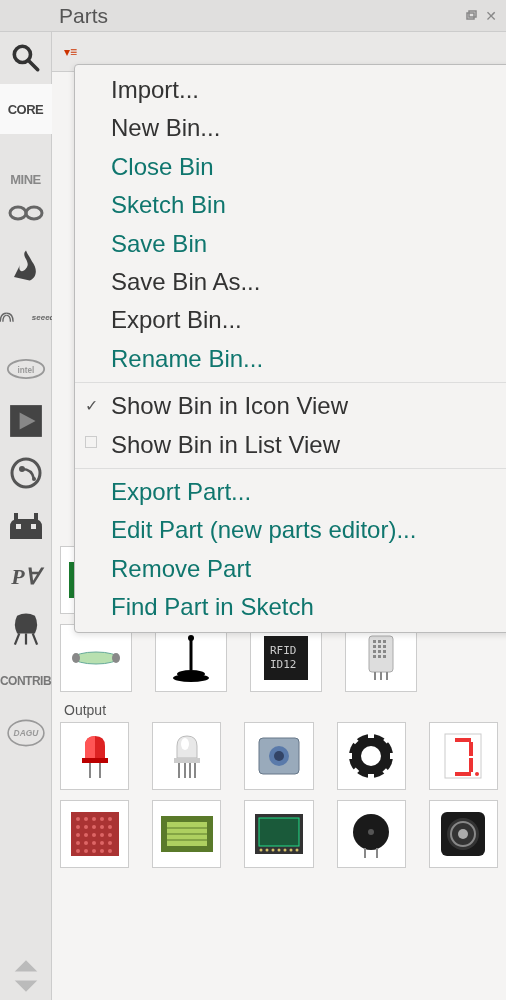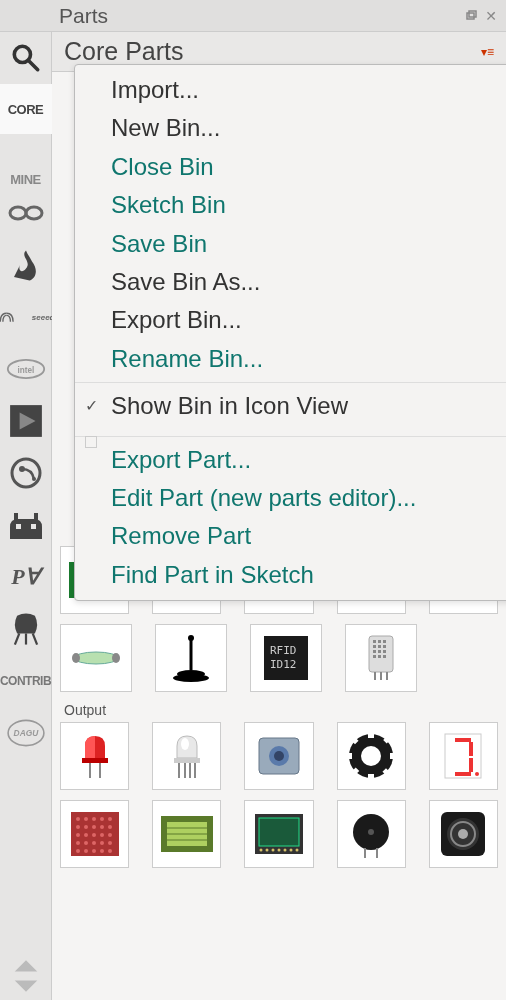--- a/index.html
+++ b/index.html
@@ -228,21 +228,20 @@
     <div class="sidebar-item sidebar-nav" style="height:36px;">
       <svg viewBox="0 0 28 32">
           <polygon points="14,2 4,12 24,12" fill="#bbb"></polygon>
           <polygon points="14,30 4,20 24,20" fill="#bbb"></polygon>
         </svg>
     </div>
   </div>
 
   <div class="content">
     <div class="content-header">
-      <span class="content-title">Core Parts</span>
       <span class="menu-icon">▾≡</span>
     </div>
 
     <div class="parts-area" style="padding-top:560px;">
 
       <div class="parts-row" style="margin-top:-86px;">
         <div class="part">
             <svg viewBox="0 0 60 56">
               <rect x="4" y="10" width="52" height="36" fill="#1a7a2e"></rect>
               <g fill="#d4c06a">
@@ -469,19 +468,19 @@
   <div class="menu-item">Import...</div>
   <div class="menu-item">New Bin...</div>
   <div class="menu-item disabled">Close Bin</div>
   <div class="menu-item disabled">Sketch Bin</div>
   <div class="menu-item disabled">Save Bin</div>
   <div class="menu-item">Save Bin As...</div>
   <div class="menu-item">Export Bin...</div>
   <div class="menu-item disabled">Rename Bin...</div>
   <div class="menu-separator"></div>
   <div class="menu-item"><span class="menu-check">✓</span><span>Show Bin in Icon View</span></div>
-  <div class="menu-item"><span class="menu-empty-check"></span></div>
+  <div class="menu-item"><span class="menu-empty-check"></span><span>Show Bin in List View</span></div>
   <div class="menu-separator"></div>
   <div class="menu-item disabled">Export Part...</div>
   <div class="menu-item disabled">Edit Part (new parts editor)...</div>
   <div class="menu-item disabled">Remove Part</div>
   <div class="menu-item disabled">Find Part in Sketch</div>
 </div>
 
 </body></html>

